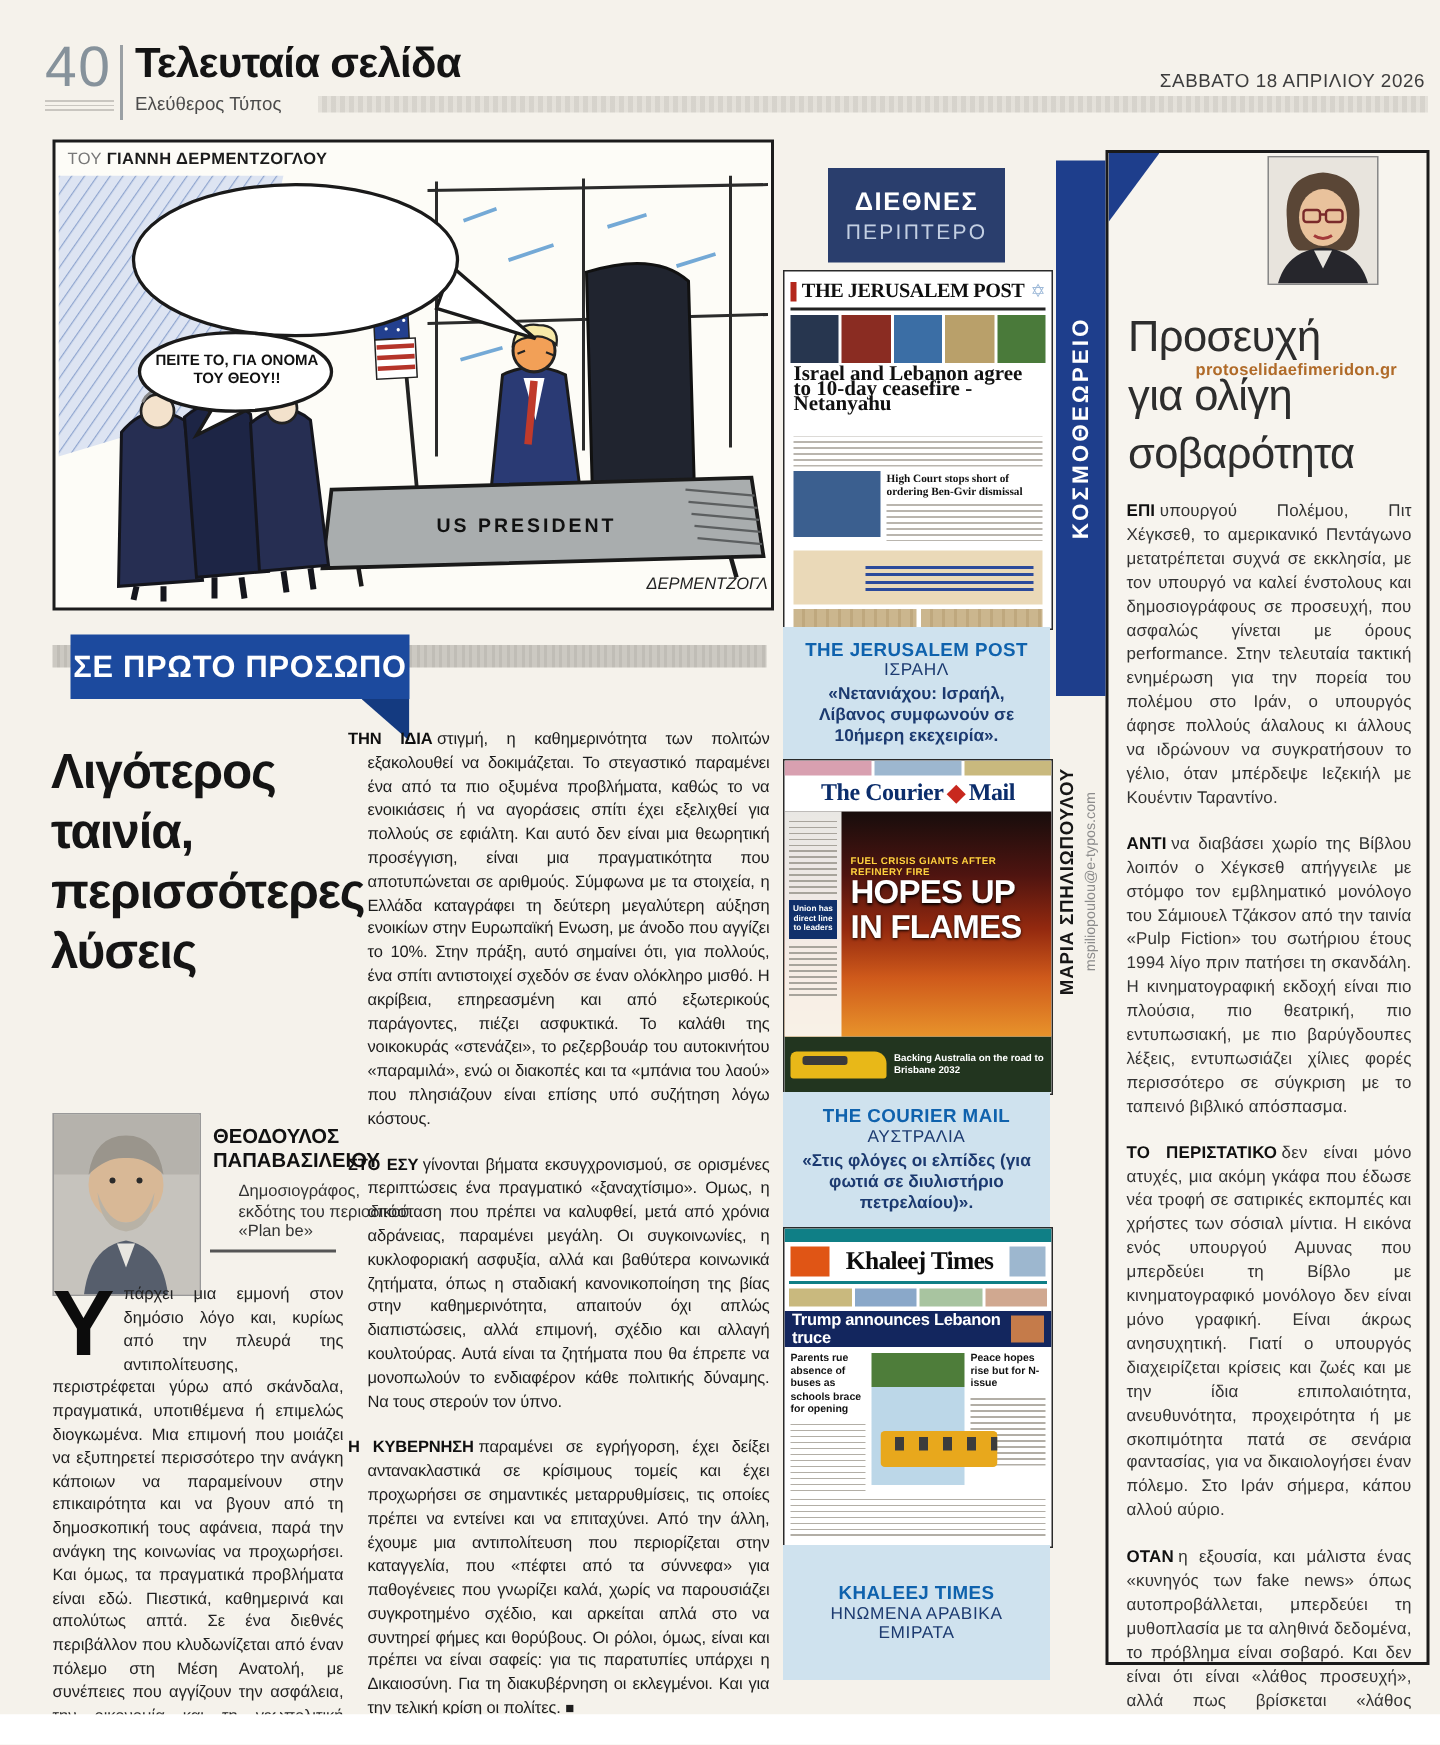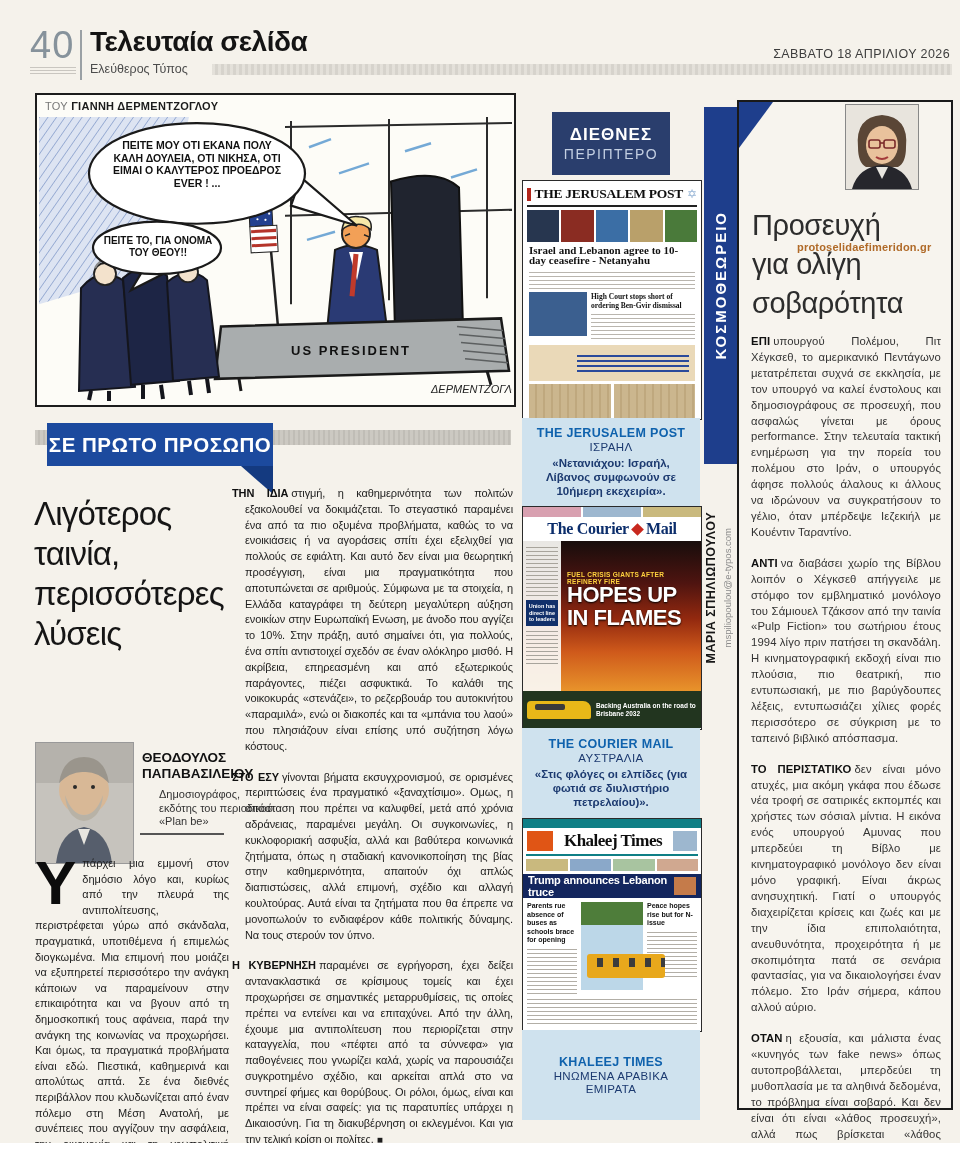--- a/index.html
+++ b/index.html
@@ -31,21 +31,21 @@
 
   
   .fp-gray-band{left:35px;top:430px;width:476px;height:15px;
                 background:repeating-linear-gradient(90deg,#ccc9c2 0 3px,#c0bdb6 3px 5px);}
   .fp-band-box{left:47px;top:423px;width:226px;height:43px;background:#1c4a9e;color:#fff;
                display:flex;align-items:center;justify-content:center;
                font-size:20.5px;font-weight:700;letter-spacing:.5px;}
   .fp-band-tail{left:241px;top:466px;width:32px;height:28px;background:#143a80;
                 clip-path:polygon(0 0,100% 0,100% 100%);}
   .fp-title{left:34px;top:494px;}
-  .fp-title div{font-size:33px;line-height:40px;font-weight:400;color:#151515;letter-spacing:-0.8px;white-space:nowrap;}
+  .fp-title div{font-size:33px;line-height:40px;font-weight:700;color:#151515;letter-spacing:-0.8px;white-space:nowrap;}
   .fp-photo{left:35px;top:742px;width:97px;height:120px;border:1px solid #999;background:#cfccc6;}
   .fp-author{left:142px;top:750px;width:105px;font-size:13.5px;font-weight:700;line-height:16px;color:#111;}
   .fp-role{left:159px;top:788px;width:122px;font-size:11px;line-height:13.5px;color:#333;}
   .fp-rule{left:140px;top:833px;width:84px;height:2px;background:#555;}
   .fp-intro{left:35px;top:856px;width:194px;font-size:11px;line-height:15.6px;text-align:justify;color:#222;}
   .dropcap{float:left;font-size:62px;line-height:48px;font-weight:700;color:#0c0c0c;margin:3px 6px 0 0;}
   .fp-body{left:232px;top:486px;width:281px;}
   .fp-body p{margin:0 0 15px 0;font-size:11px;line-height:15.8px;text-align:justify;
              padding-left:13px;text-indent:-13px;color:#1d1d1d;letter-spacing:-0.1px;}
   .lead{font-weight:700;margin-right:3px;color:#0f0f0f;}
@@ -58,21 +58,21 @@
   .kiosk-band .l2{font-size:14px;color:#c3cfe2;letter-spacing:1.5px;margin-top:1px;}
   .thumb{background:#fff;border:1px solid #2a2a2a;overflow:hidden;}
   .jp{left:522px;top:180px;width:178px;height:238px;padding:0;}
   .jp-mast{display:flex;align-items:center;justify-content:center;gap:4px;margin:5px 4px 3px 4px;}
   .jp-red{width:9px;height:13px;background:#b3261b;}
   .jp-name{font-family:"Liberation Serif",serif;font-weight:700;font-size:13.5px;letter-spacing:-0.3px;color:#0f0f0f;white-space:nowrap;}
   .jp-star{color:#9db9d8;font-size:12px;}
   .jp-rule{height:2px;background:#222;margin:0 4px;}
   .photo-row{display:flex;gap:2px;margin:3px 4px;}
   .photo-row div{height:32px;flex:1;}
-  .jp-h1{margin:2px 6px 4px 6px;font-family:"Liberation Serif",serif;font-weight:700;font-size:11px;line-height:10px;color:#111;}
+  .jp-h1{margin:2px 6px 16px 6px;font-family:"Liberation Serif",serif;font-weight:700;font-size:14px;line-height:10px;color:#111;}
   .jp-bars{height:20px;margin:3px 6px;background:repeating-linear-gradient(0deg,#b9b5ae 0 1px,transparent 1px 4px);}
   .jp-mid{display:flex;gap:4px;margin:2px 6px;}
   .jp-mid .ph{width:58px;height:44px;background:#3b5f8f;}
   .jp-mid .tx{flex:1;}
   .jp-h2{font-family:"Liberation Serif",serif;font-weight:700;font-size:7.5px;line-height:9px;color:#111;}
   .jp-ad{height:36px;margin:3px 6px;background:#ead9b8;
          display:flex;align-items:center;justify-content:flex-end;padding-right:6px;}
   .jp-ad div{width:70%;height:18px;background:repeating-linear-gradient(0deg,#2b4a9b 0 2px,transparent 2px 5px);}
   .jp-bld{display:flex;gap:3px;margin:0 6px;}
   .jp-bld div{flex:1;height:42px;background:repeating-linear-gradient(90deg,#cbb68e 0 6px,#bfa87e 6px 8px);}
@@ -253,21 +253,20 @@
 
         <g fill="#ffffff" stroke="#1a1a1a" stroke-width="2.2">
           <path d="M252,88 L318,108 L262,60 Z"></path>
           <ellipse cx="158" cy="56" rx="108" ry="50"></ellipse>
           <path d="M104,152 L92,172 L128,154 Z"></path>
           <ellipse cx="118" cy="130" rx="64" ry="26"></ellipse>
         </g>
         <text x="312" y="236" text-anchor="middle" font-size="13" font-weight="bold" letter-spacing="2" fill="#111">US PRESIDENT</text>
         <text x="392" y="274" font-size="11" font-style="italic" fill="#222">ΔΕΡΜΕΝΤΖΟΓΛΟΥ</text>
       </svg>
-      <div class="bubble-text bt1">ΠΕΙΤΕ ΜΟΥ ΟΤΙ ΕΚΑΝΑ ΠΟΛΥ ΚΑΛΗ ΔΟΥΛΕΙΑ, ΟΤΙ ΝΙΚΗΣΑ, ΟΤΙ ΕΙΜΑΙ Ο ΚΑΛΥΤΕΡΟΣ ΠΡΟΕΔΡΟΣ EVER ! ...</div>
       <div class="bubble-text bt2">ΠΕΙΤΕ ΤΟ, ΓΙΑ ΟΝΟΜΑ ΤΟΥ ΘΕΟΥ!!</div>
     </div>
   </div>
 
   <div class="abs fp-gray-band"></div>
   <div class="abs fp-band-box">ΣΕ ΠΡΩΤΟ ΠΡΟΣΩΠΟ</div>
   <div class="abs fp-band-tail"></div>
 
   <div class="abs fp-title">
     <div>Λιγότερος</div>

